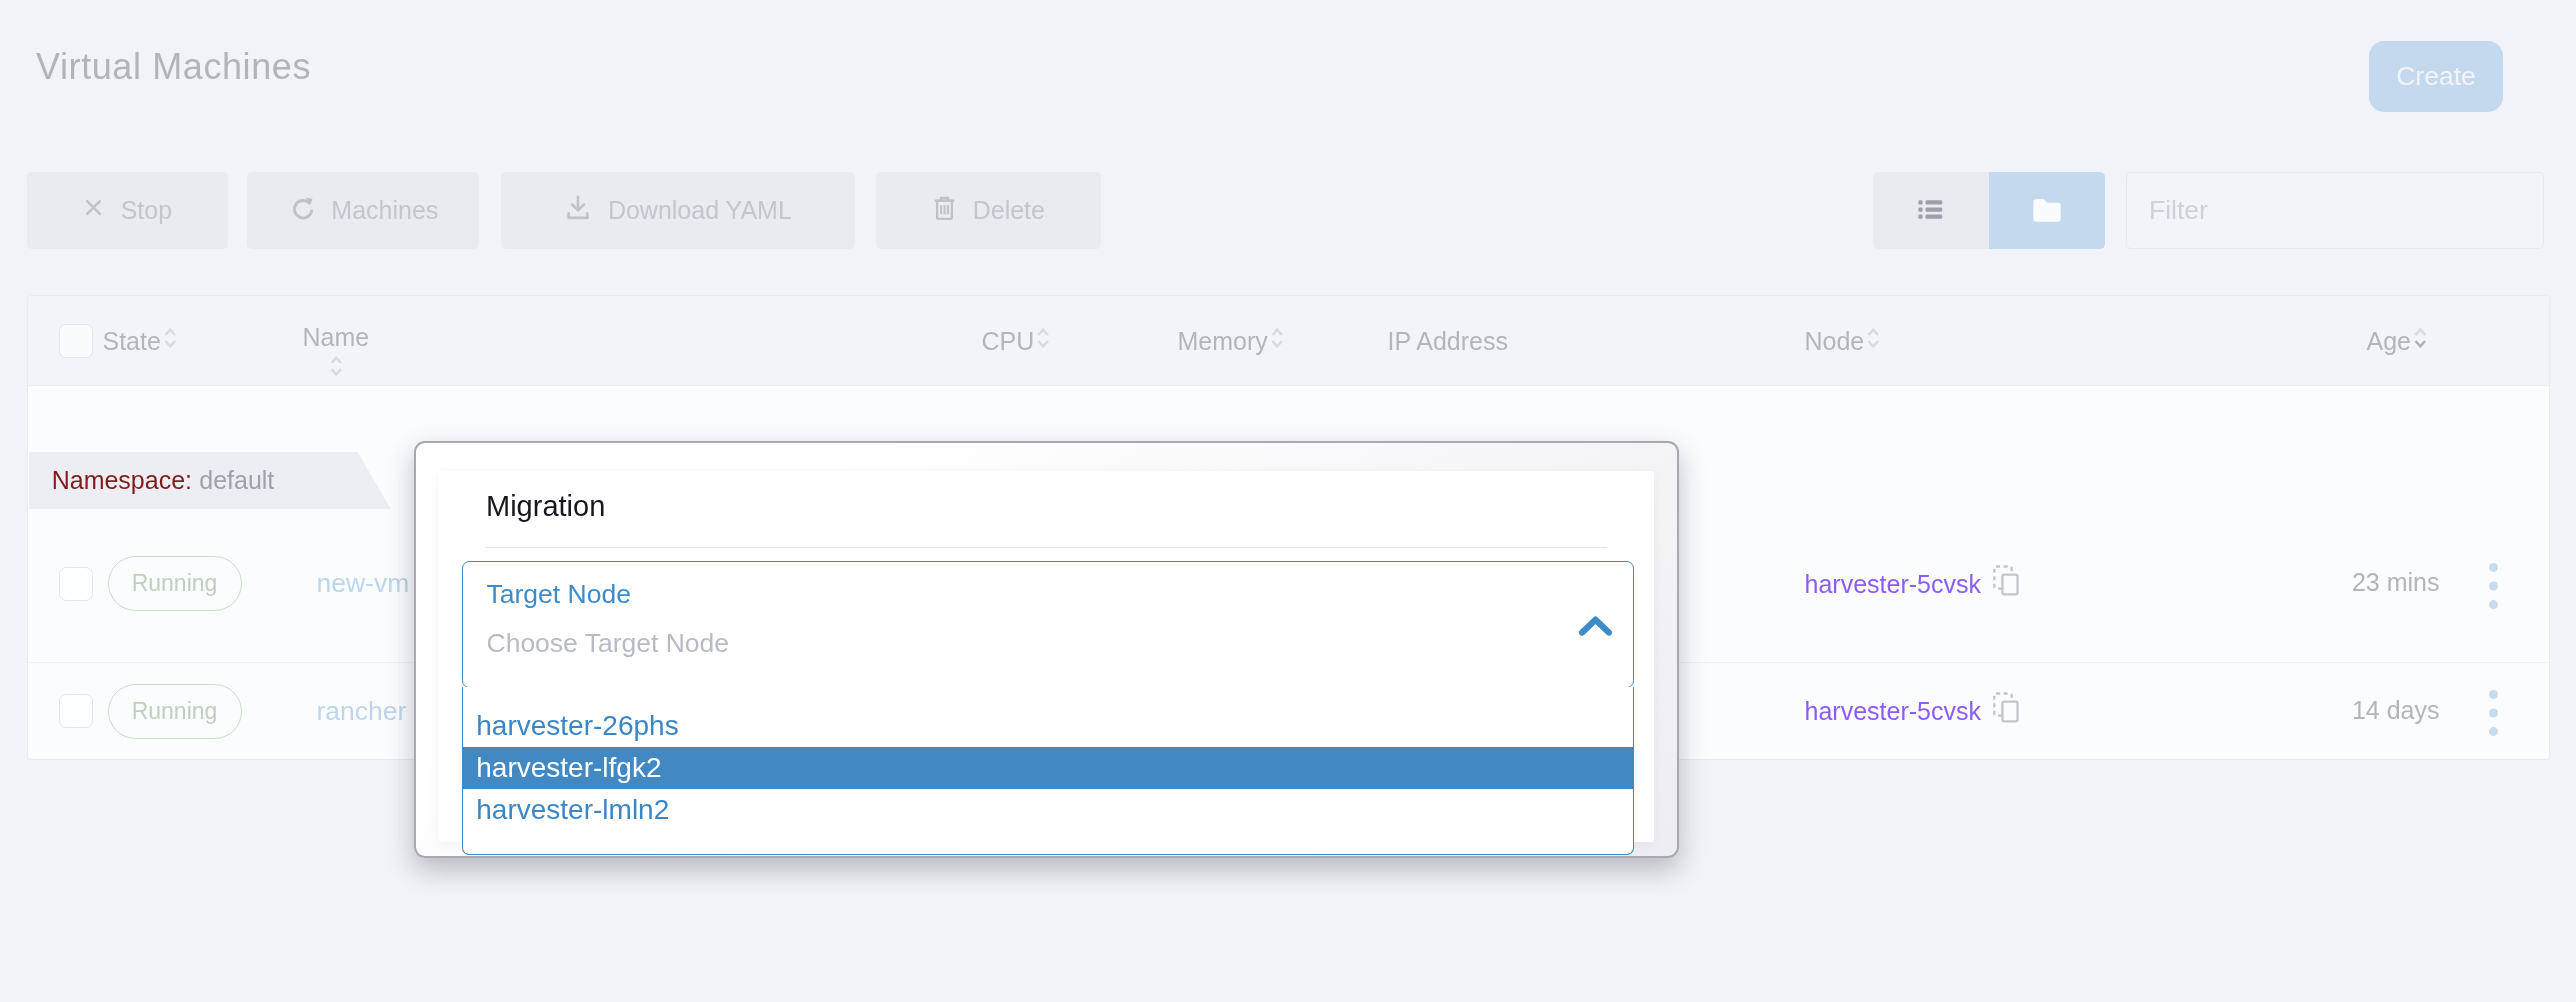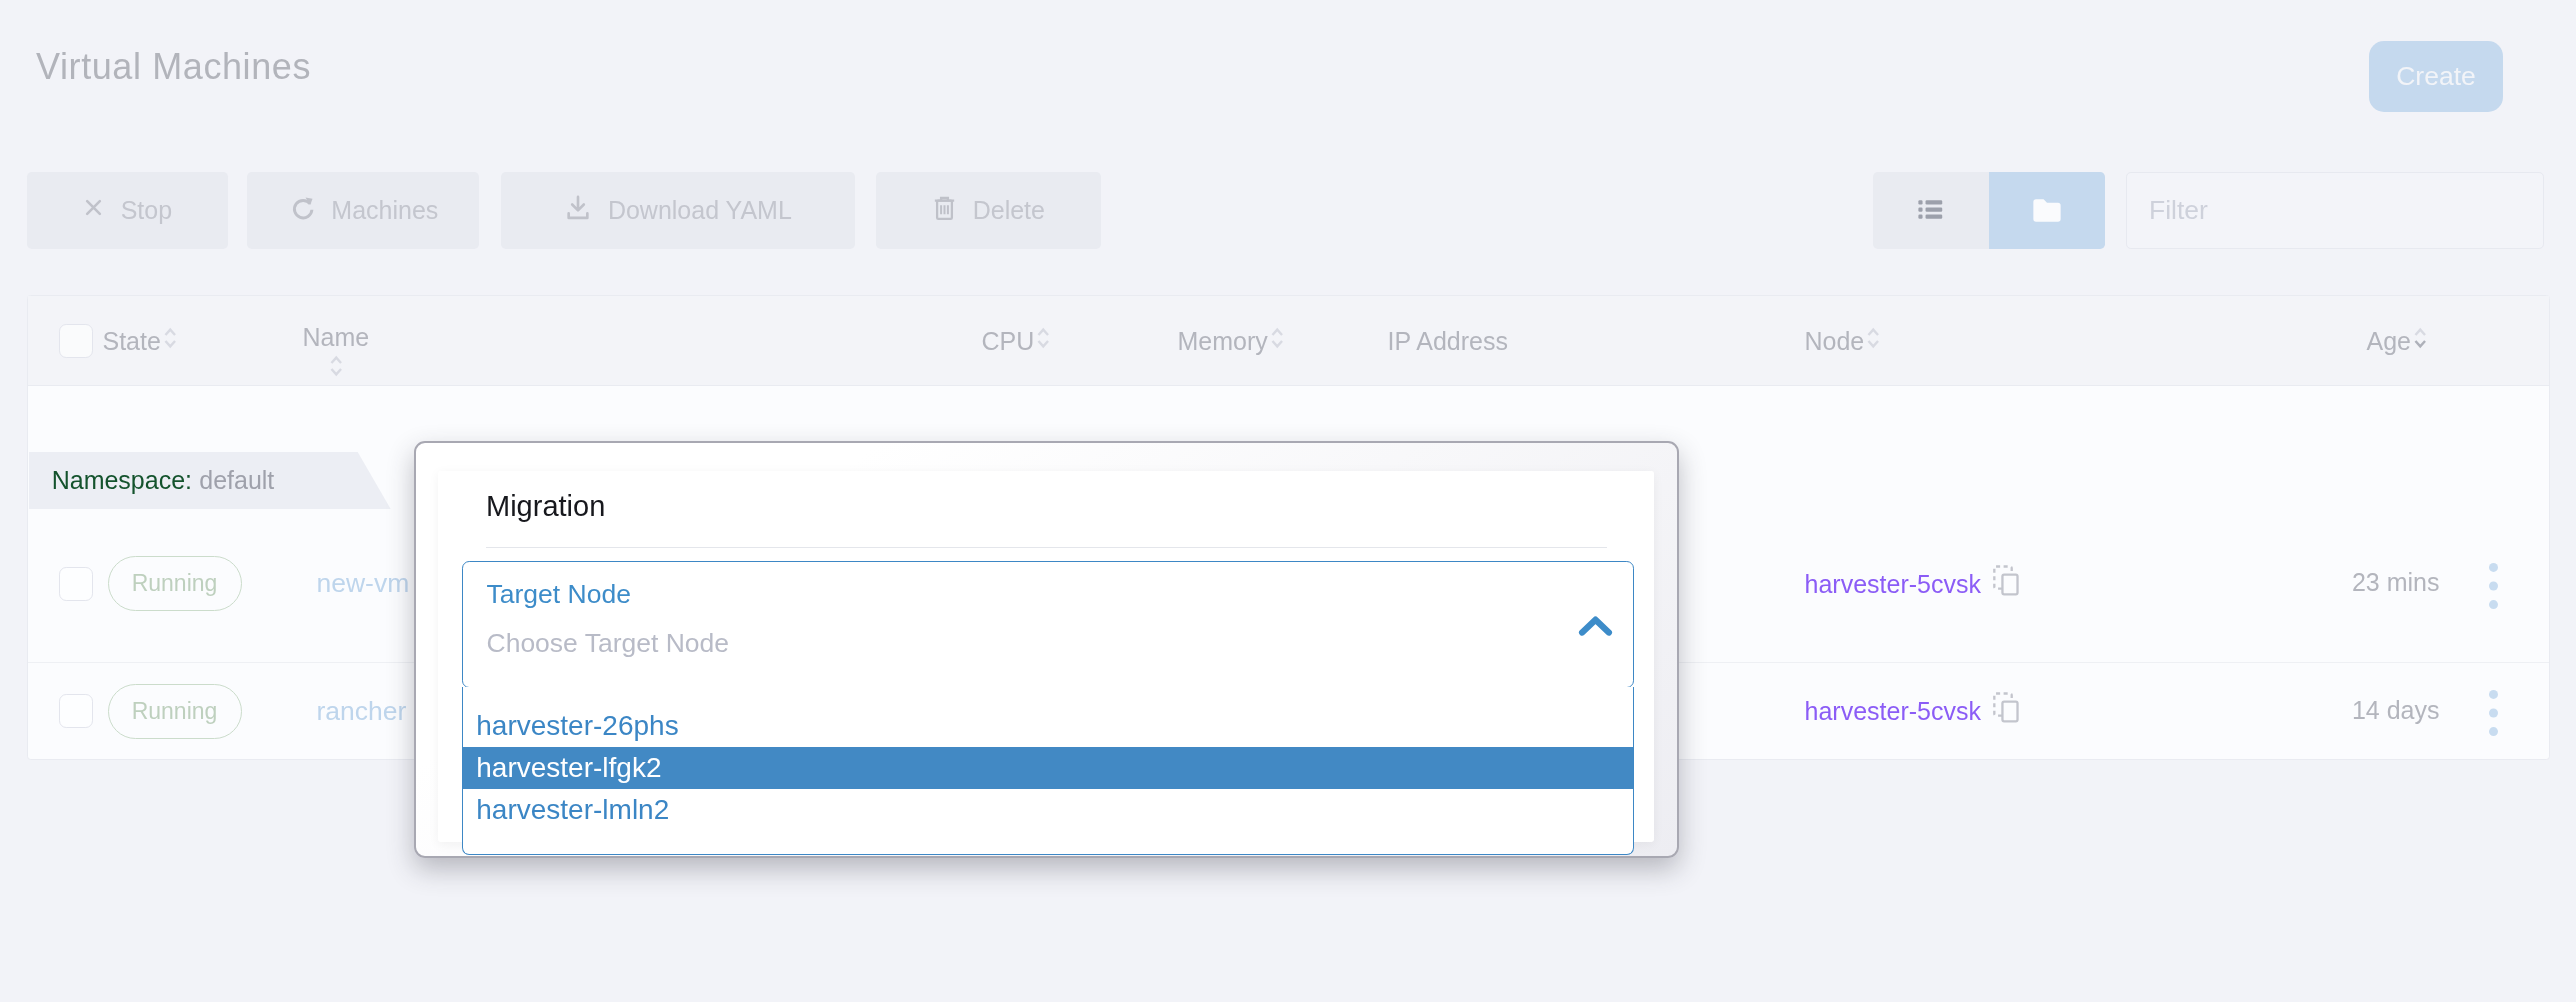--- a/index.html
+++ b/index.html
@@ -37,21 +37,21 @@
   .th-ip{left:1360px;}.th-node{left:1777px;}.th-age{left:2339px;text-align:right;}
 
   .checkbox{position:absolute;width:34px;height:34px;box-sizing:border-box;border:1.8px solid #e3e5ed;border-radius:7.2px;background:rgba(255,255,255,.6);cursor:pointer;}
   .cb-head{left:31px;top:28px;}
   .cb-r1{left:31px;top:271px;}
   .cb-r2{left:31px;top:398px;}
 
   .ns-band{position:absolute;left:1.2px;top:156px;width:362px;height:57px;background:#eceef4;
     clip-path:polygon(0 0, calc(100% - 33px) 0, 100% 100%, 0 100%);
     display:flex;align-items:center;padding-left:23px;box-sizing:border-box;font-size:25px;gap:7.2px;}
-  .ns-label{color:#14532d;}
+  .ns-label{color:#7f1d1d;}
   .ns-value{color:#9fa1ab;}
 
   .badge{position:absolute;width:134px;height:55px;box-sizing:border-box;border:1.8px solid #cbdccb;border-radius:28px;
     color:#bed0be;font-size:23px;display:flex;align-items:center;justify-content:center;}
   .badge-r1{left:80px;top:260px;}
   .badge-r2{left:80px;top:388px;}
 
   .vm-link{position:absolute;left:289px;font-size:26.5px;color:#bed5ec;cursor:pointer;white-space:nowrap;}
   .link-r1{top:272px;}
   .link-r2{top:400px;}

